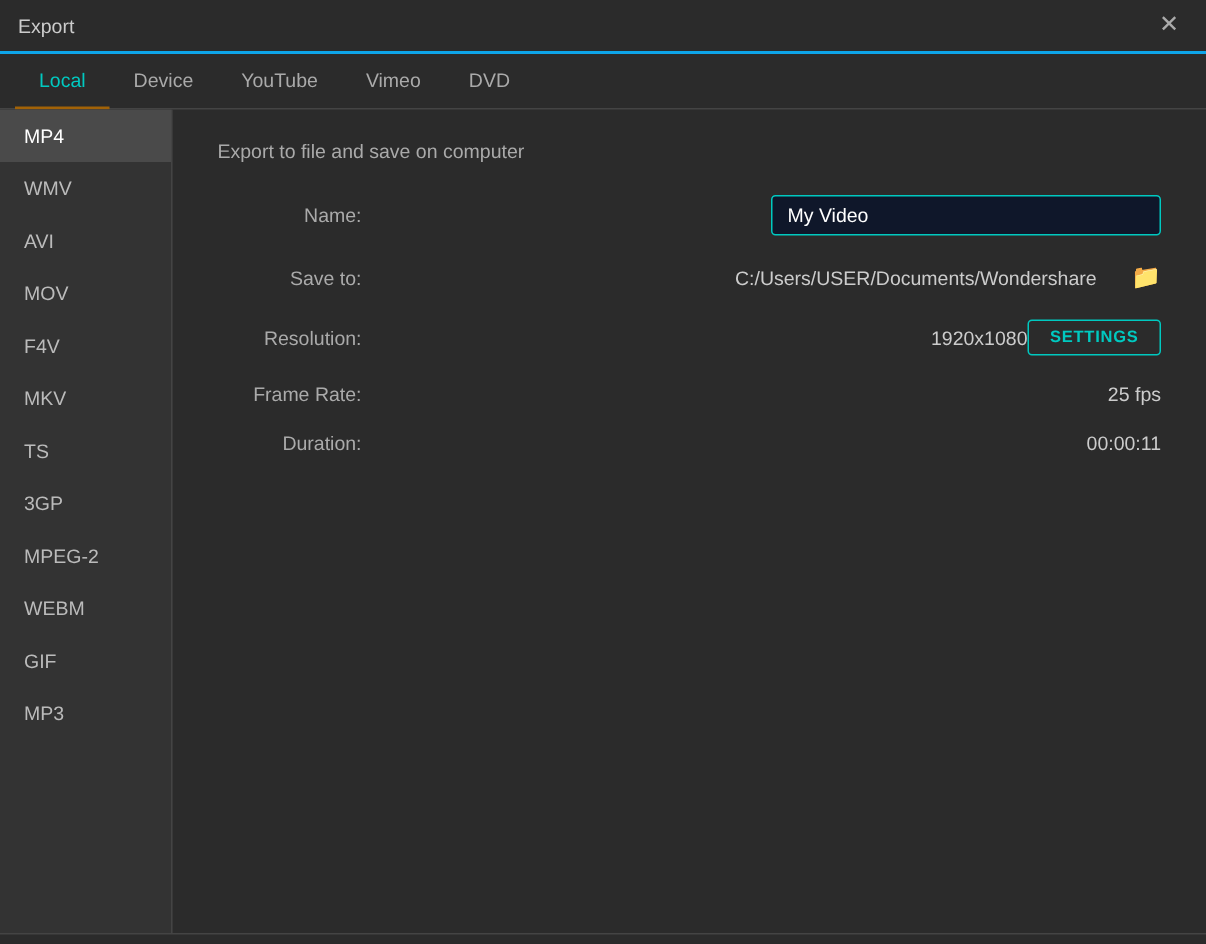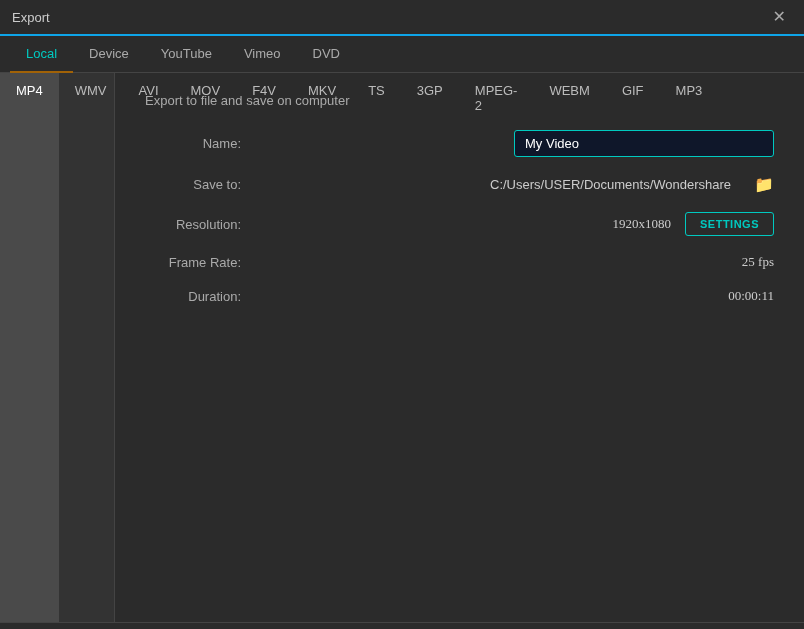--- a/index.html
+++ b/index.html
@@ -52,21 +52,21 @@
       border-bottom: 2px solid #a16207;
     }
     .content {
       display: flex;
       height: calc(629px - 37px - 43px);
     }
     .sidebar {
       width: 115px;
       background: #333;
       display: flex;
-      flex-direction: row;
+      flex-direction: column;
       border-right: 1px solid #444;
     }
     .sidebar-item {
       padding: 10px 16px;
       font-size: 13px;
       color: #bbb;
       cursor: pointer;
     }
     .sidebar-item.active {
       background: #4a4a4a;
@@ -90,21 +90,20 @@
     .form-label {
       width: 110px;
       text-align: right;
       font-size: 13px;
       color: #aaa;
       padding-right: 14px;
     }
     .form-value {
       font-size: 13px;
       color: #ccc;
-      font-family: Liberation Serif, serif;
     }
     .name-input {
       background: #0f172a;
       border: 1.5px solid #00c9c0;
       color: #fff;
       font-size: 13px;
       padding: 5px 10px;
       border-radius: 3px;
       width: 260px;
       outline: none;
@@ -126,21 +125,20 @@
     .settings-btn {
       background: transparent;
       border: 1.5px solid #00c9c0;
       color: #00c9c0;
       font-size: 11px;
       font-weight: bold;
       padding: 5px 14px;
       border-radius: 3px;
       cursor: pointer;
       letter-spacing: 0.5px;
-      margin-left: 14px;
     }
     .bottom-bar {
       display: flex;
       align-items: center;
       justify-content: space-between;
       padding: 0 20px;
       height: 50px;
       border-top: 1px solid #444;
       background: #2b2b2b;
     }

